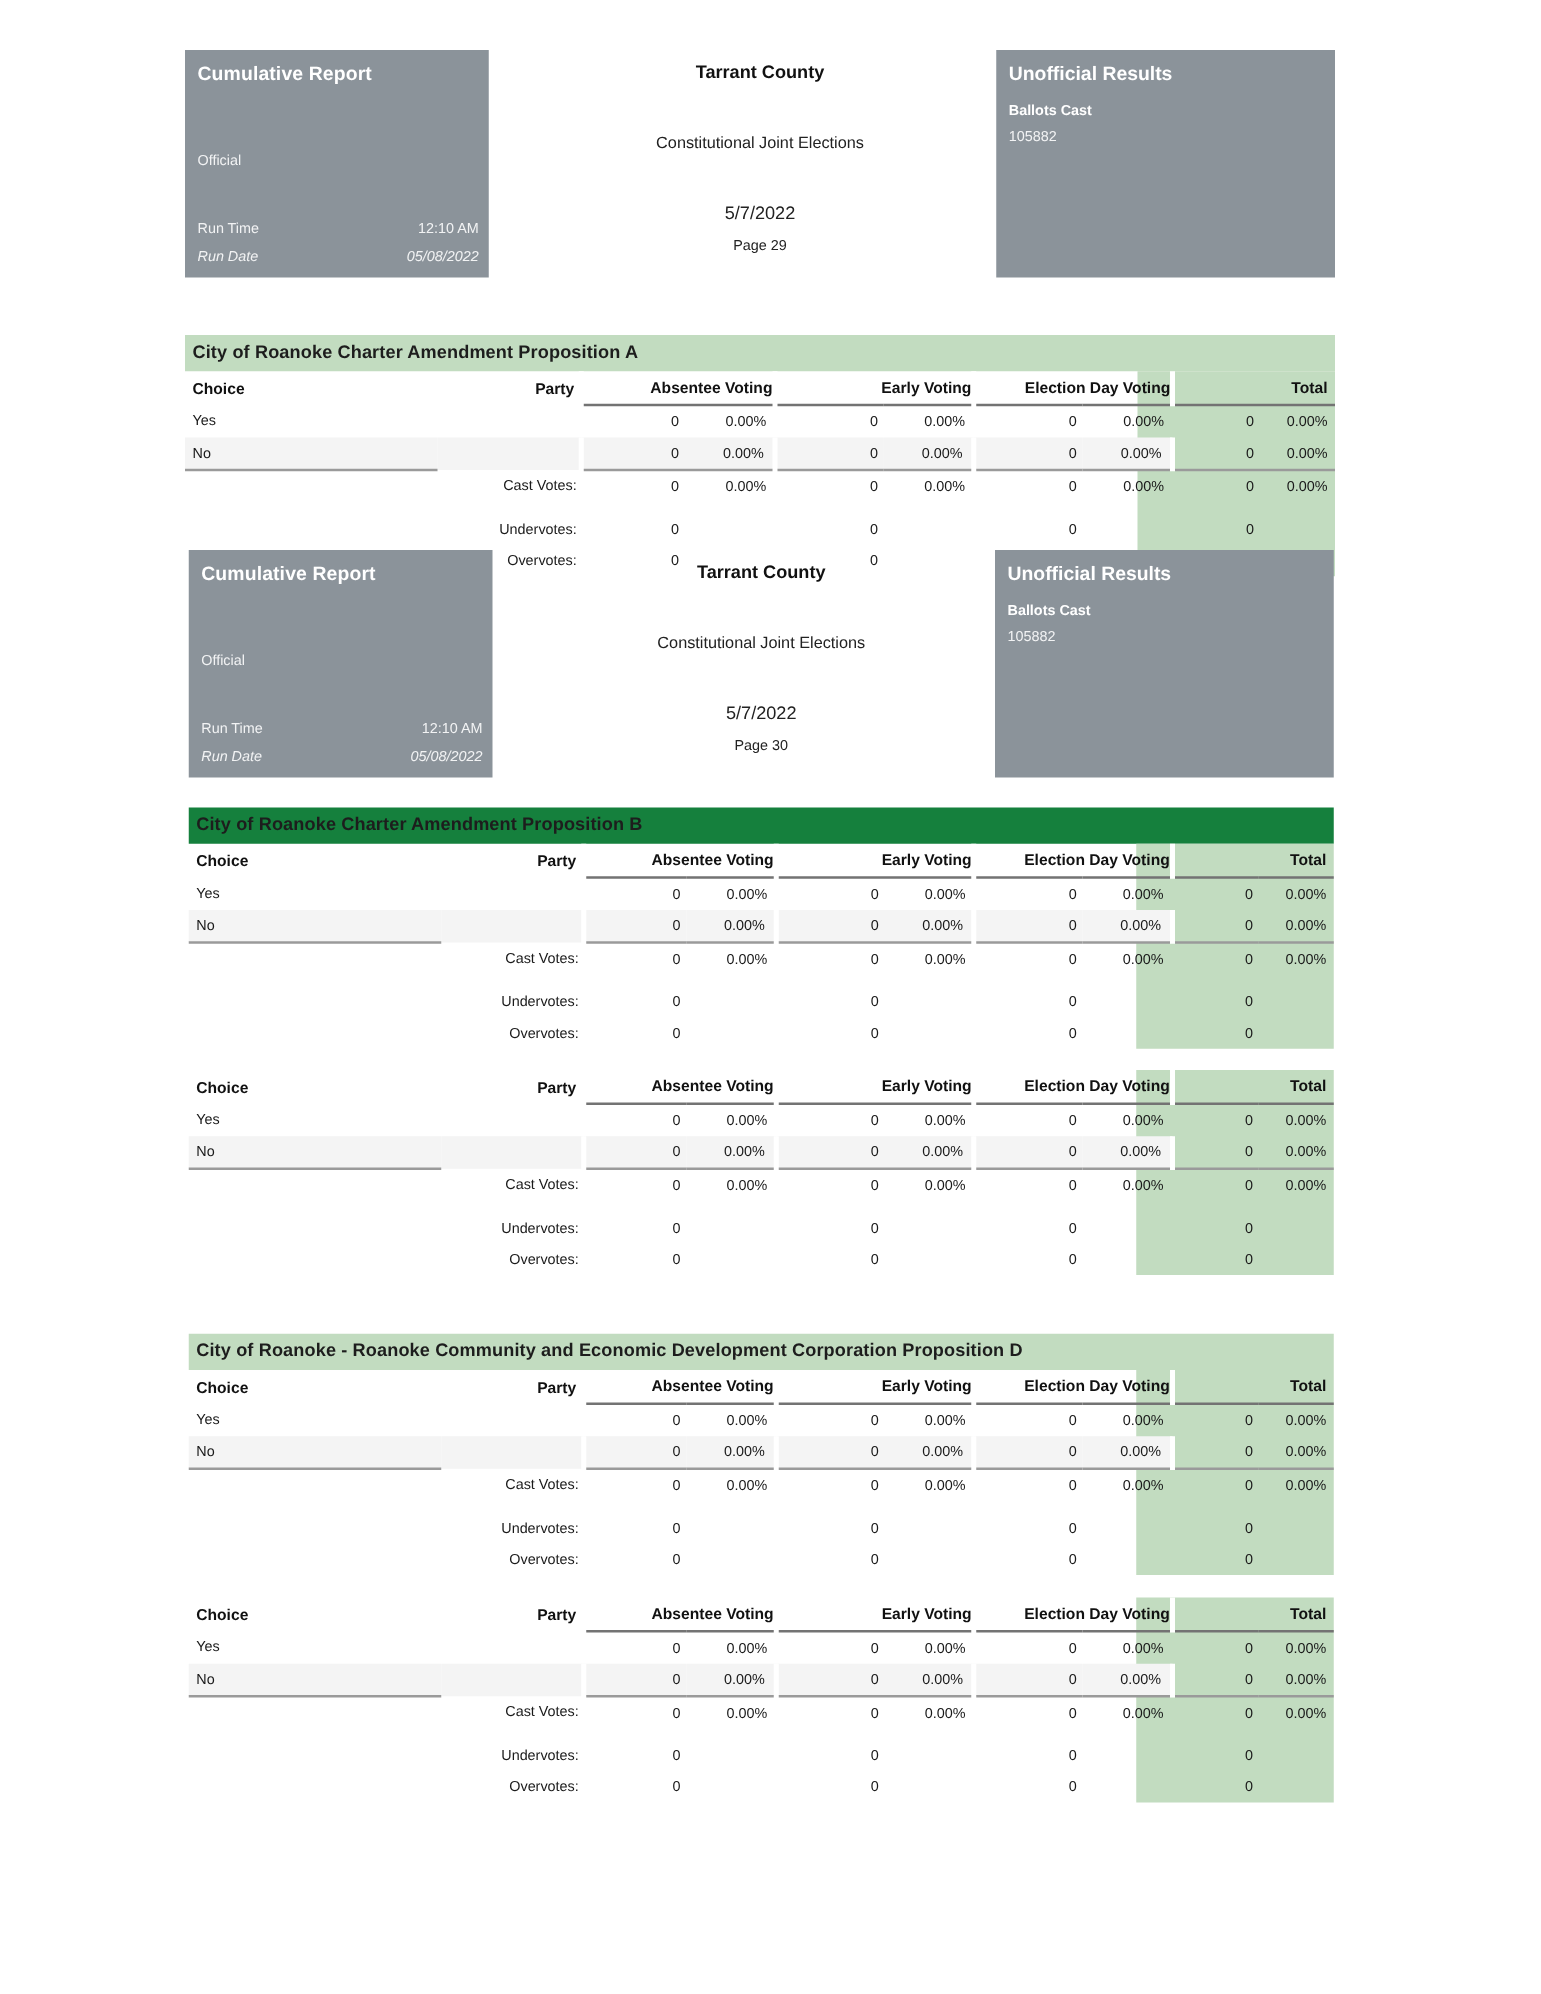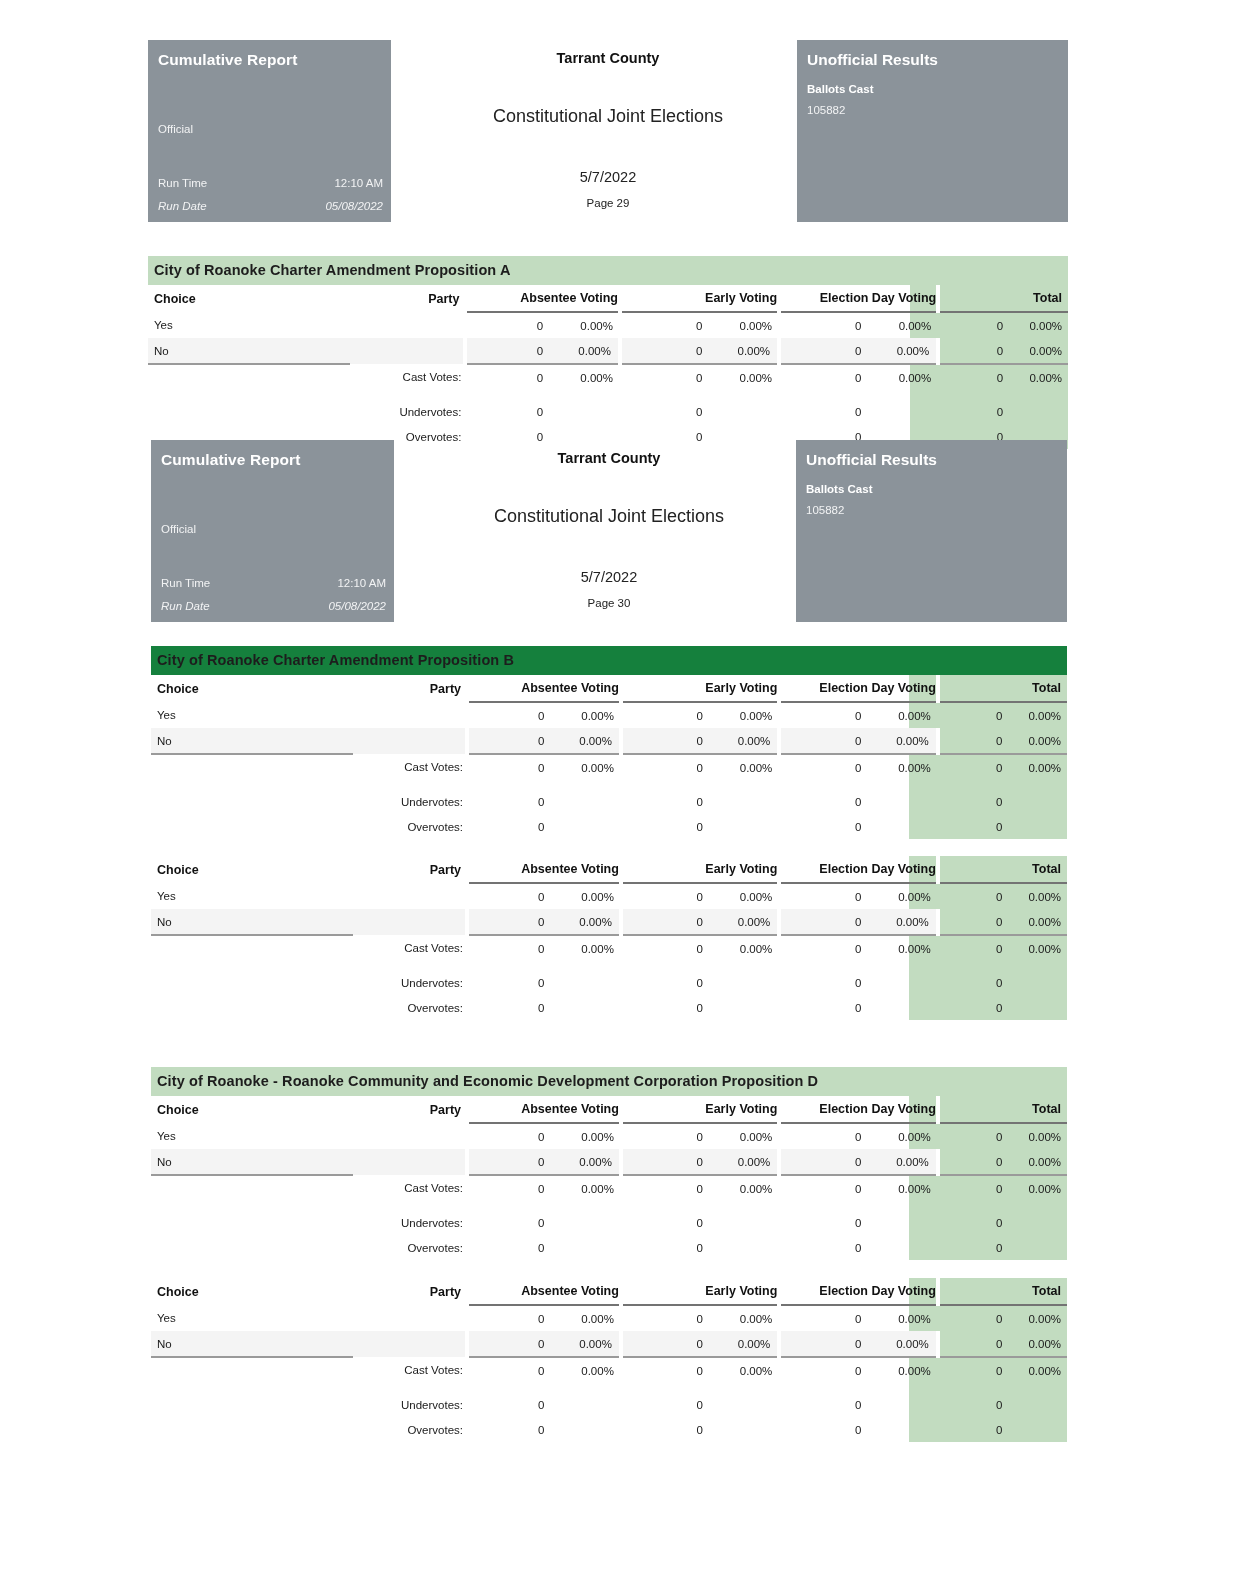--- a/index.html
+++ b/index.html
@@ -72,21 +72,21 @@
     text-align: center;
     padding-top: 10px;
   }
   .hdr-center .county {
     font-size: 14.5px;
     font-weight: bold;
     color: #111111;
   }
   .hdr-center .election {
     margin-top: 40px;
-    font-size: 18px;
+    font-size: 13px;
     color: #222222;
   }
   .hdr-center .eldate {
     margin-top: 42px;
     font-size: 14.5px;
     color: #222222;
   }
   .hdr-center .pagenum {
     margin-top: 12px;
     font-size: 11.5px;
@@ -227,21 +227,21 @@
       <div class="eldate">5/7/2022</div>
       <div class="pagenum">Page 29</div>
     </div>
     <div class="hdr-right" style="background: rgb(139, 147, 154);">
       <div class="title">Unofficial Results</div>
       <div class="ballots-label">Ballots Cast</div>
       <div class="ballots-value">105882</div>
     </div>
   </div>
 
-  <div class="contest" style="position:absolute; left:148px; top:242px; width:920px;">
+  <div class="contest" style="position:absolute; left:148px; top:254px; width:920px;">
     <div class="contest-title" style="background: rgb(194, 220, 192);">City of Roanoke Charter Amendment Proposition A</div>
     <div class="grid">
       <div class="total-band" style="left: 82.8%; right: 0px; top: 0px; background: rgb(194, 220, 192);"></div>
       <table class="res">
         <colgroup>
           <col class="c-choice">
             <col class="c-party">
           <col class="c-ab-n">
             <col class="c-ab-p">
           <col class="c-ev-n">

